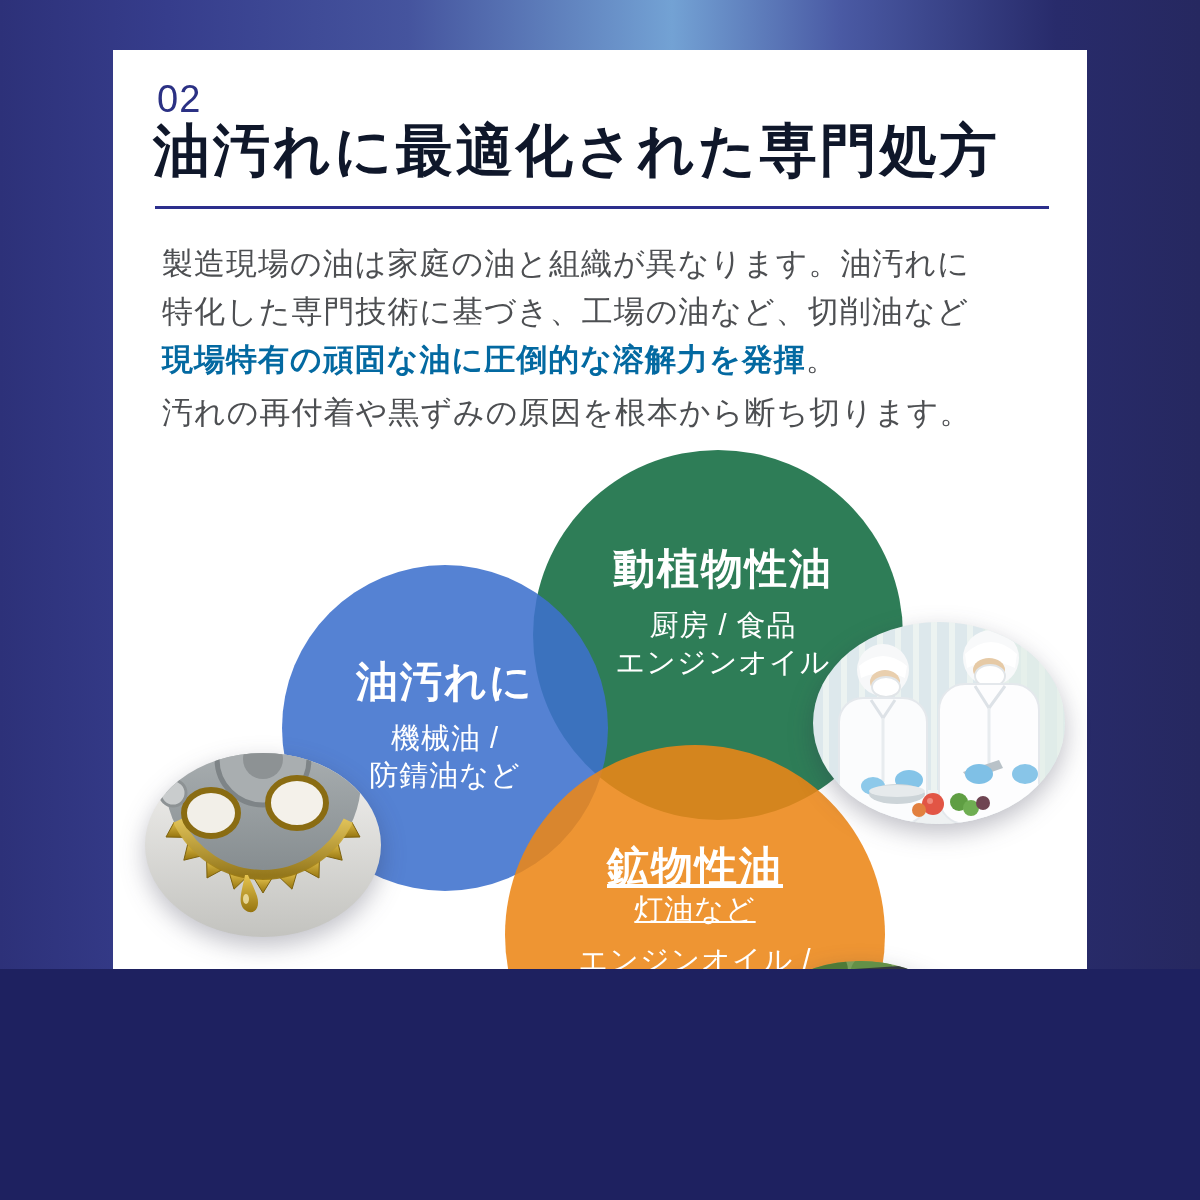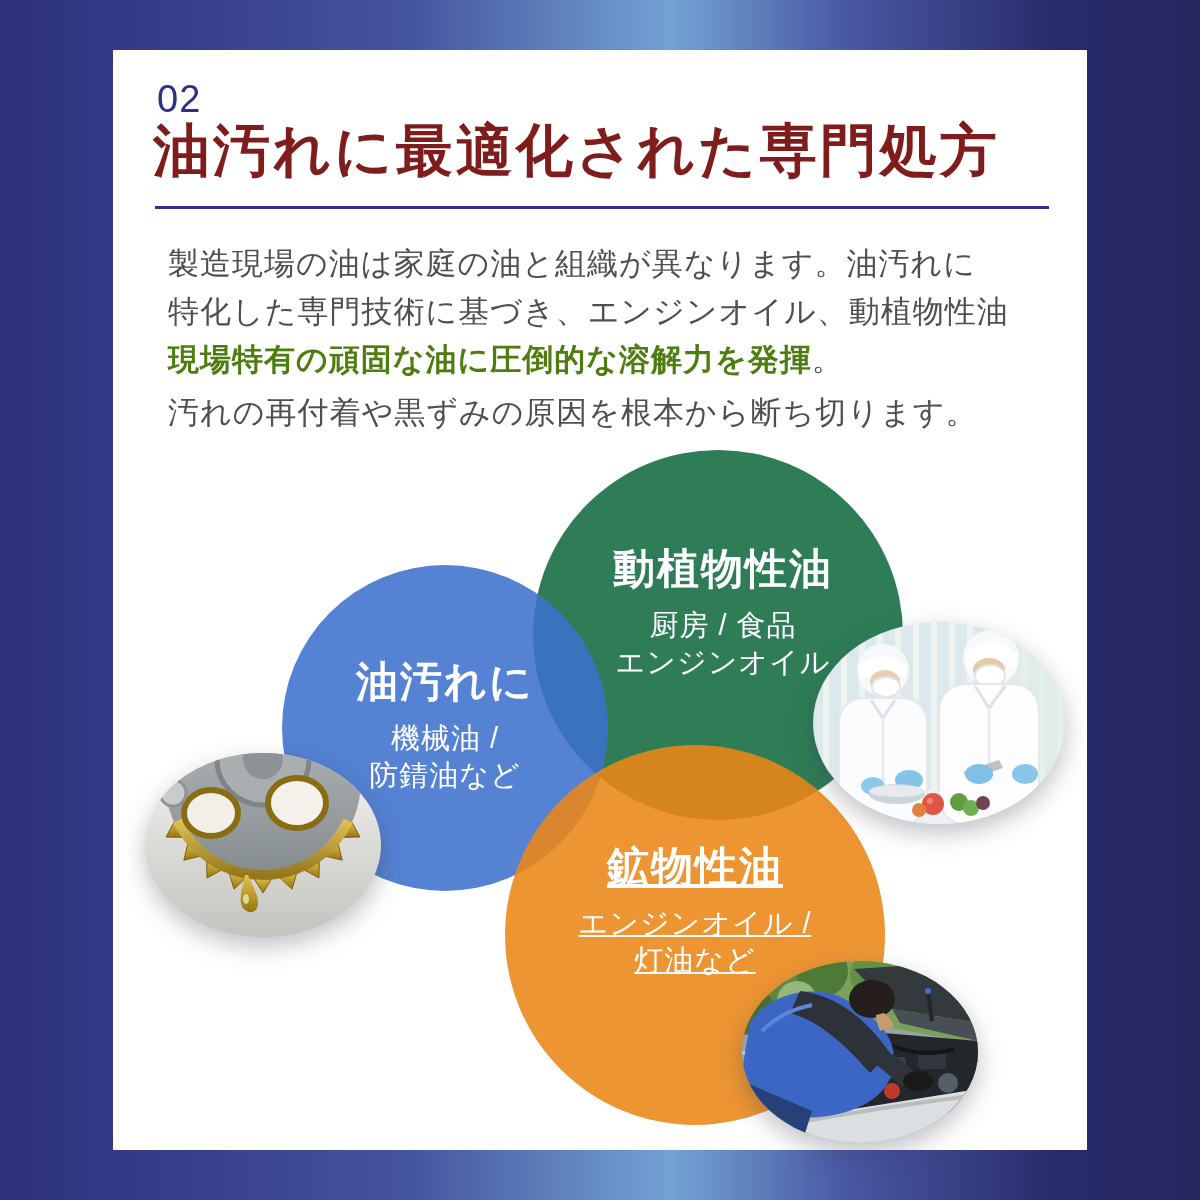--- a/index.html
+++ b/index.html
@@ -1,41 +1,41 @@
 <!DOCTYPE html>
 <html><head>
 <meta charset="utf-8">
 <style>
   html,body{margin:0;padding:0;background:#1e2160;}
   .page{
-    position:relative;width:1200px;height:1200px;overflow:hidden;
+    position:relative;width:1200px;height:969px;overflow:hidden;
     font-family:"Liberation Sans","DejaVu Sans",sans-serif;
     background:linear-gradient(90deg,#2d3179 0%,#363d8c 14%,#45549e 34%,#73a2d4 56%,#4a5aa4 70%,#282b6b 88%,#262860 100%);
   }
   .card{
     position:absolute;left:113px;top:50px;width:974px;height:1100px;background:#ffffff;
   }
   .kicker{
     position:absolute;left:44px;top:30px;font-size:38px;font-weight:500;
     color:#2b3184;line-height:1;letter-spacing:1px;
   }
   .title{
     position:absolute;left:40px;top:72px;margin:0;font-size:57px;font-weight:700;
-    color:#7f1d1d;line-height:1;letter-spacing:3px;white-space:nowrap;
+    color:#0f172a;line-height:1;letter-spacing:3px;white-space:nowrap;
   }
   .rule{
     position:absolute;left:42px;top:156px;width:894px;height:3px;background:#2c2f8c;
   }
   .body-text{
-    position:absolute;left:55px;top:190px;font-size:31px;letter-spacing:1px;
+    position:absolute;left:49px;top:190px;font-size:31px;letter-spacing:1px;
     color:#4d4f52;line-height:48px;white-space:nowrap;
   }
   .body-text p{margin:0;}
   .body-text .line-last{margin-top:5px;}
-  .red{color:#4d7c0f;font-weight:700;}
+  .red{color:#0369a1;font-weight:700;}
   .venn{position:absolute;left:0;top:0;width:974px;height:1100px;border-radius:26px;}
   .circle{position:absolute;border-radius:50%;}
   .circle-green {left:420px;top:400px;width:370px;height:370px;background:#2e7d57;}
   .circle-blue  {left:169px;top:515px;width:326px;height:326px;background:rgba(62,113,205,0.88);}
   .circle-orange{left:392px;top:695px;width:380px;height:380px;background:rgba(236,134,23,0.88);}
   .ctext{position:absolute;text-align:center;color:#ffffff;}
   .ctitle{font-size:42px;font-weight:700;letter-spacing:2px;line-height:1.15;}
   .csub{font-size:29px;letter-spacing:1px;line-height:37px;}
   .csub-first{margin-top:14px;}
   .ctext-green {left:430px;top:495px;width:360px;}
@@ -51,21 +51,21 @@
 
 <div class="page">
   <div class="card">
 
     <div class="kicker">02</div>
     <h1 class="title">油汚れに最適化された専門処方</h1>
     <div class="rule"></div>
 
     <div class="body-text">
       <p><span>製造現場の油は家庭の油と組織が異なります。油汚れに</span></p>
-      <p><span>特化した専門技術に基づき、エンジンオイル、動植物性油</span></p>
+      <p><span>特化した専門技術に基づき、工場の油など、切削油など</span></p>
       <p><span class="red">現場特有の頑固な油に圧倒的な溶解力を発揮</span><span>。</span></p>
       <p class="line-last"><span>汚れの再付着や黒ずみの原因を根本から断ち切ります。</span></p>
     </div>
 
     <div class="venn">
       <div class="circle circle-green"></div>
       <div class="circle circle-blue"></div>
       <div class="circle circle-orange"></div>
 
       <svg class="photo photo-gear" viewBox="0 0 236 184" xmlns="http://www.w3.org/2000/svg">
@@ -205,18 +205,18 @@
         <div class="csub csub-first">厨房 / 食品</div>
         <div class="csub">エンジンオイル</div>
       </div>
       <div class="ctext ctext-blue">
         <div class="ctitle">油汚れに</div>
         <div class="csub csub-first">機械油 /</div>
         <div class="csub">防錆油など</div>
       </div>
       <div class="ctext ctext-orange">
         <div class="ctitle">鉱物性油</div>
+        <div class="csub">灯油など</div>
         <div class="csub csub-first">エンジンオイル /</div>
-        <div class="csub">灯油など</div>
       </div>
     </div>
   </div>
 </div>
 
 </body></html>

